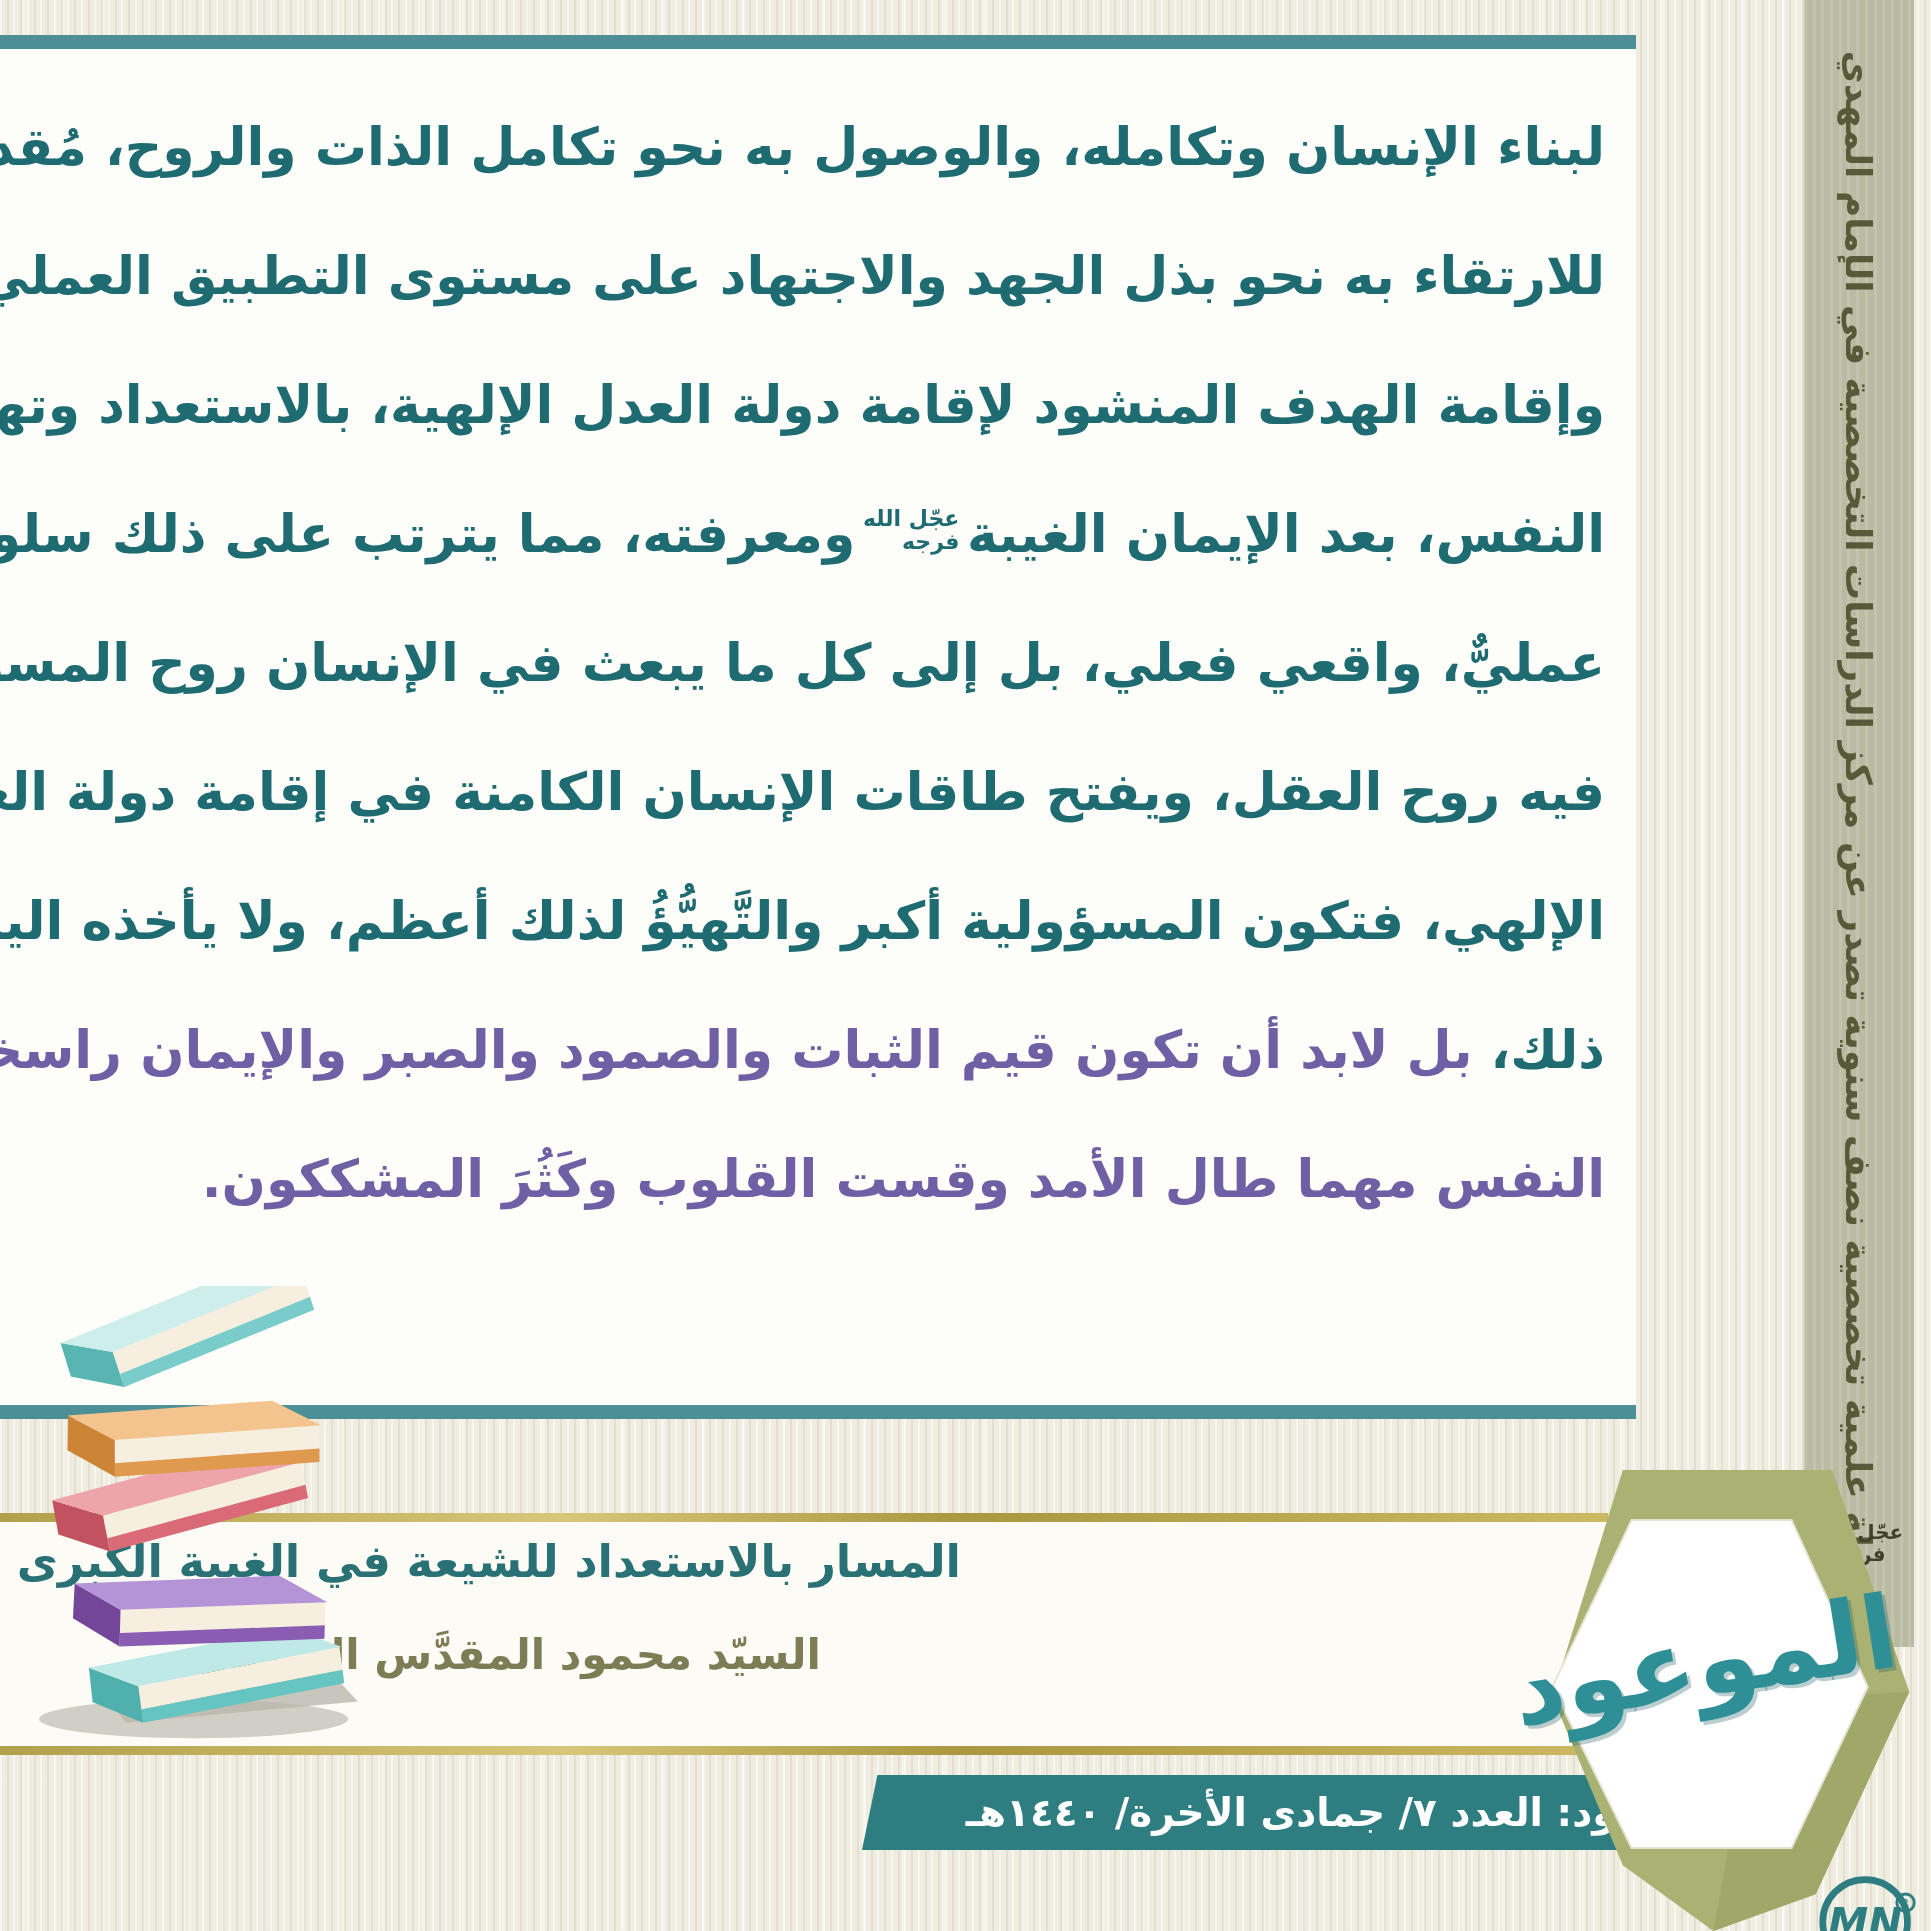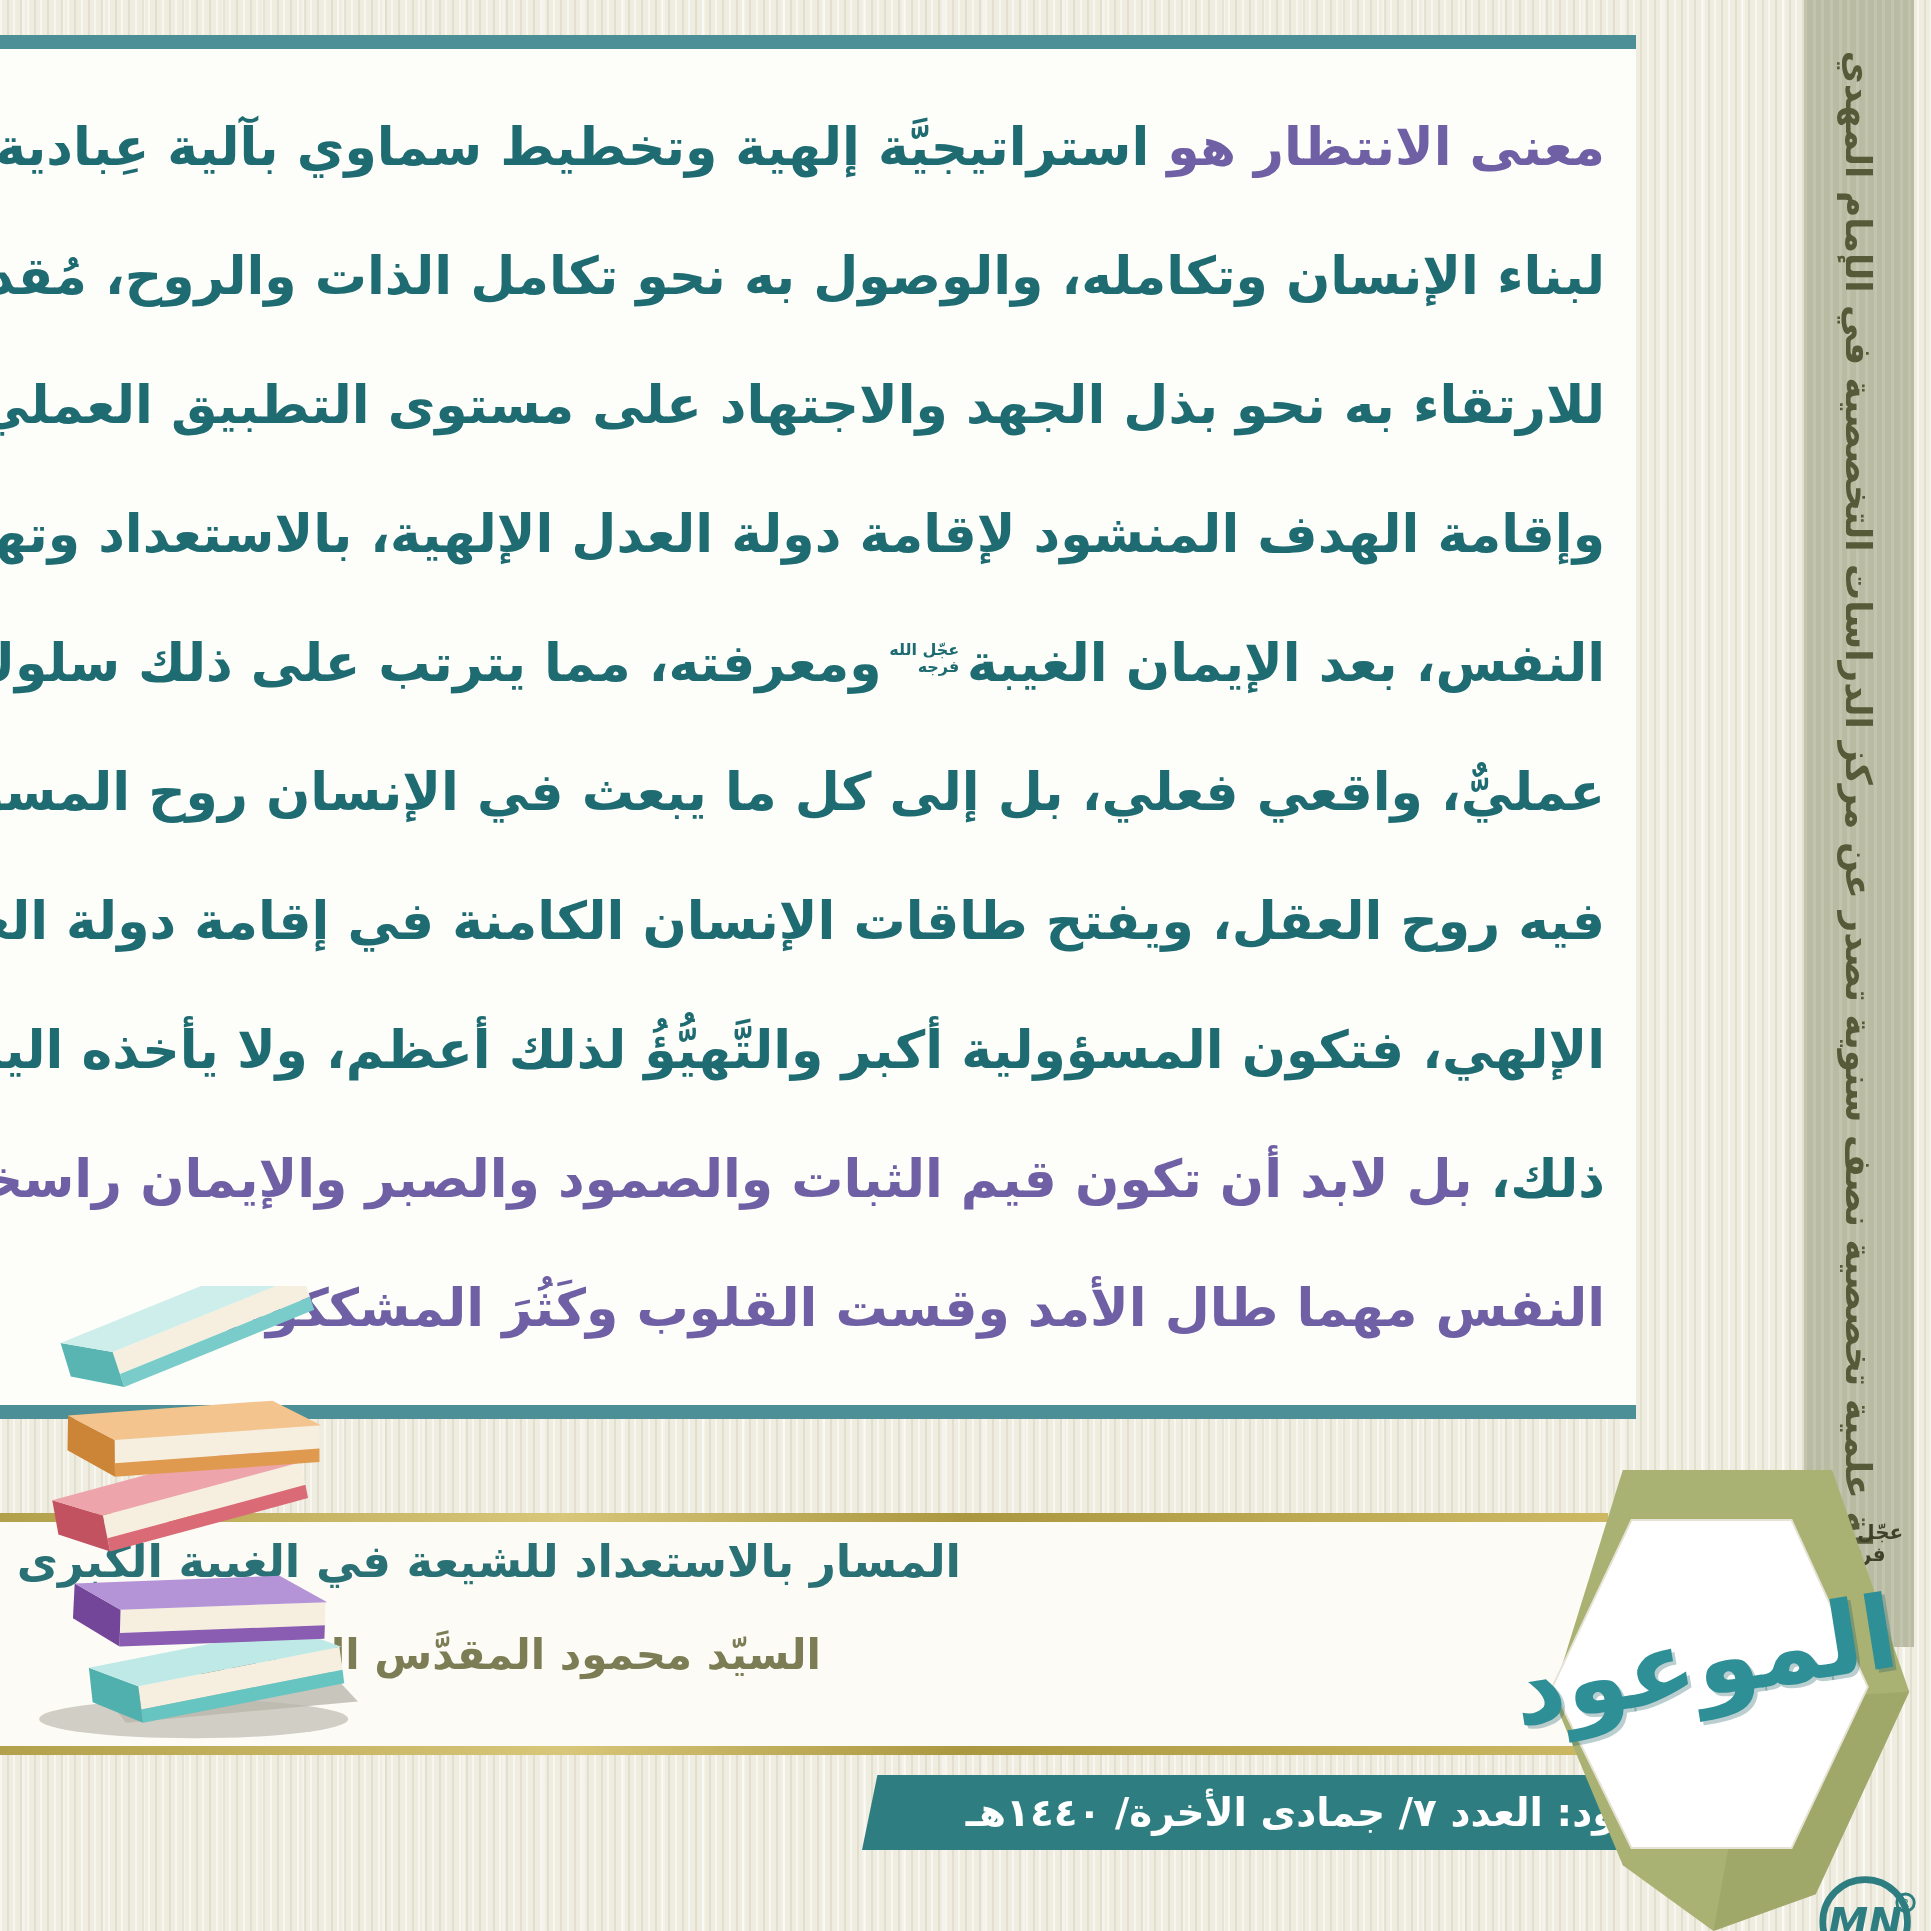--- a/index.html
+++ b/index.html
@@ -44,21 +44,21 @@
     height:129px;line-height:129px;
     text-align:justify;
     text-align-last:justify;
     white-space:nowrap;
   }
   .tline.last{text-align-last:right;}
   .seg-teal{color:#1e6b72;}
   .seg-purple{color:#6f5fa5;}
   .honorific{
     display:inline-block;
-    font-size:16px;line-height:1.05;
+    font-size:22px;line-height:1.05;
     white-space:pre-line;text-align:center;
     vertical-align:middle;
     color:#1e6b72;
     margin:0 7.7px;transform:translateY(-7.7px);
     font-weight:bold;
   }
 
   
   .sidebar{
     position:absolute;left:1804px;top:0;width:110px;height:1647px;
@@ -148,21 +148,20 @@
 </head>
 <body>
 
 <div class="canvas">
 
   <div class="top-line"></div>
   <div class="card"></div>
   <div class="card-bottom-line"></div>
 
   <div class="text-block">
-      <div class="tline"><span class="seg-purple">معنى الانتظار هو </span><span class="seg-teal">استراتيجيَّة إلهية وتخطيط سماوي بآلية عِبادية</span></div>
       <div class="tline"><span class="seg-teal">لبناء الإنسان وتكامله، والوصول به نحو تكامل الذات والروح، مُقدمة</span></div>
       <div class="tline"><span class="seg-teal">للارتقاء به نحو بذل الجهد والاجتهاد على مستوى التطبيق العملي؛</span></div>
       <div class="tline"><span class="seg-teal">وإقامة الهدف المنشود لإقامة دولة العدل الإلهية، بالاستعداد وتهيئة</span></div>
       <div class="tline"><span class="seg-teal">النفس، بعد الإيمان الغيبة</span><span class="honorific">عجّل الله
 فرجه</span><span class="seg-teal">ومعرفته، مما يترتب على ذلك سلوك</span></div>
       <div class="tline"><span class="seg-teal">عمليٌّ، واقعي فعلي، بل إلى كل ما يبعث في الإنسان روح المسؤولية، ويوقظ</span></div>
       <div class="tline"><span class="seg-teal">فيه روح العقل، ويفتح طاقات الإنسان الكامنة في إقامة دولة العدل</span></div>
       <div class="tline"><span class="seg-teal">الإلهي، فتكون المسؤولية أكبر والتَّهيُّؤُ لذلك أعظم، ولا يأخذه اليأس إلى</span></div>
       <div class="tline"><span class="seg-teal">ذلك، </span><span class="seg-purple">بل لابد أن تكون قيم الثبات والصمود والصبر والإيمان راسخة في</span></div>
       <div class="tline last"><span class="seg-purple">النفس مهما طال الأمد وقست القلوب وكَثُرَ المشككون.</span></div>

